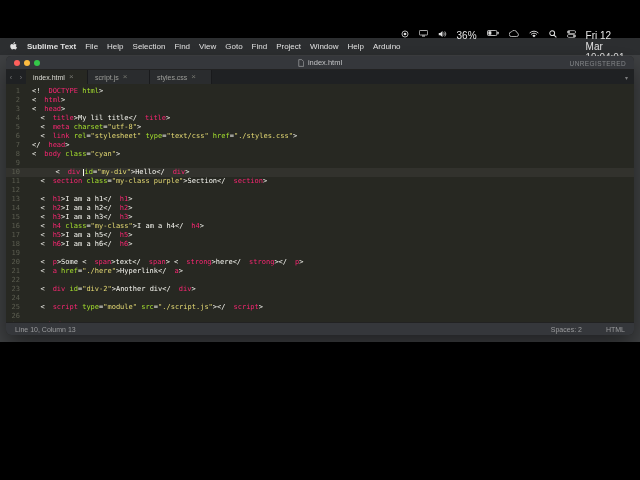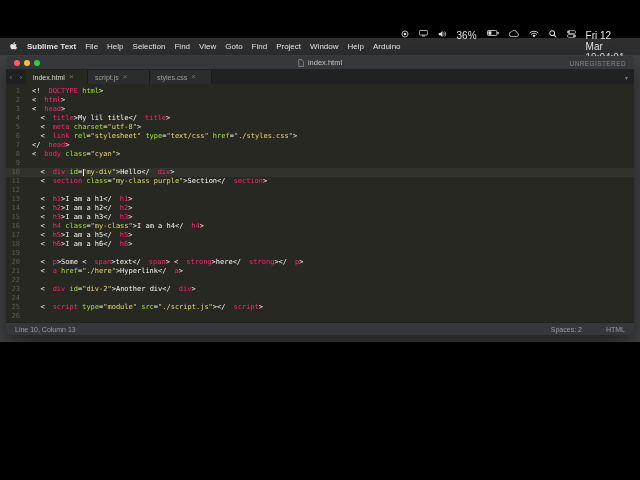--- a/index.html
+++ b/index.html
@@ -41,21 +41,21 @@
          color:#9d9e9a; background:#2a2c2e; border-right:1px solid #191a1c; min-width:62px; }
   .tab.active { background:#272822; color:#dcdcd4; }
   .tab .close { color:#75766f; font-size:8px; line-height:1; }
   .tab-overflow { margin-left:auto; display:flex; align-items:center; padding:0 6px;
                   color:#7b7c7e; font-size:6px; }
 
   
   .editor { flex:1; position:relative; padding-top:3px; overflow:hidden;
             font-family:"DejaVu Sans Mono", monospace; font-size:7px; line-height:9px; }
   .code-line { display:flex; height:9px; position:relative; white-space:pre; }
-  .code-line.current { background:rgba(255,255,255,.05); }
+  .code-line.current { background:rgba(255,255,255,.05);gap:15px; }
   .gutter-num { width:20px; flex:none; text-align:right; padding-right:6px;
                 color:var(--c-line_number,#5b5d50); user-select:none; }
   .code-text { white-space:pre; padding-left:6px; }
   .tok-t { color:var(--c-tag,#f92672);padding-left:8px; }
   .tok-a { color:var(--c-attr,#a6e22e); }
   .tok-s { color:var(--c-string,#e6db74); }
   .tok-w { color:var(--c-punct,#f8f8f2); }
   .tok-x { color:var(--c-text,#f8f8f2); }
   .caret { position:absolute; top:1px; width:1px; height:7px; background:#f8f8f0; }
 

